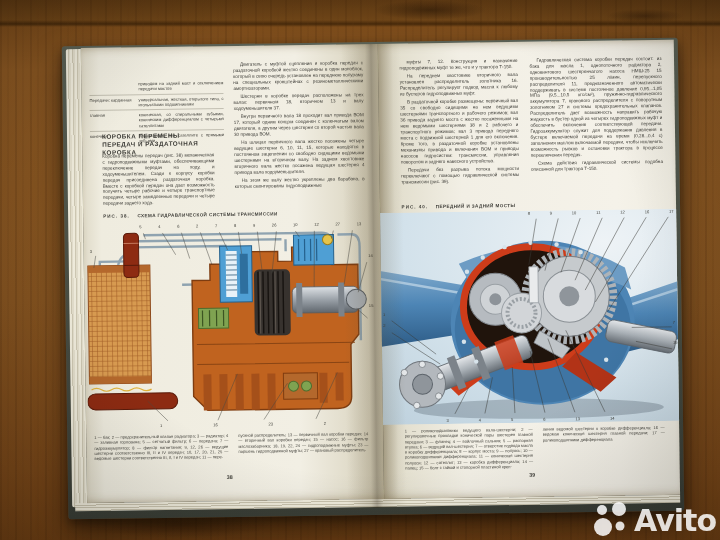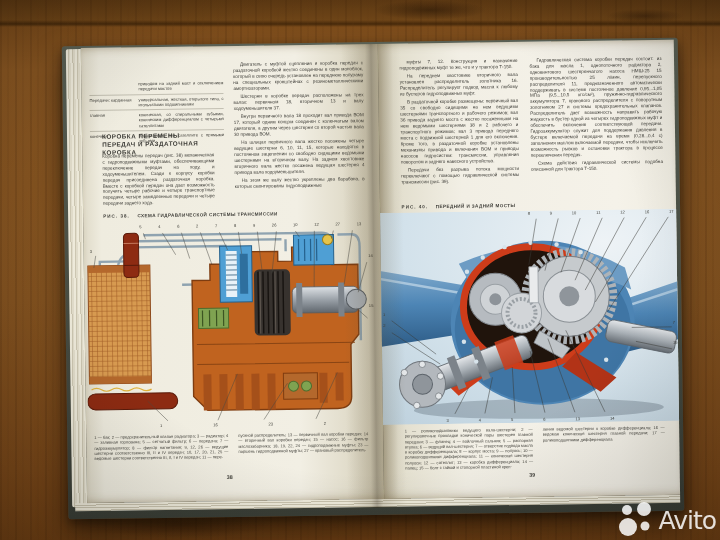--- a/index.html
+++ b/index.html
@@ -54,21 +54,21 @@
   .ref-desc{flex:1;text-align:justify;}
   
   .co{color:#3a3a34;font-size:4.1px;line-height:4.4px;}
   .corow{position:absolute;display:flex;justify-content:space-between;}
   .cocol{position:absolute;display:flex;flex-direction:column;}
   .fig{position:absolute;}
   .fig svg{position:absolute;inset:0;width:100%;height:100%;}
   
   .watermark{position:absolute;right:4px;bottom:2px;display:flex;align-items:flex-end;gap:5px;z-index:20;
     color:rgba(255,255,255,.85);}
-  .watermark .wm-text{font-family:"DejaVu Sans",sans-serif;font-weight:normal;font-size:25px;line-height:34px;letter-spacing:-1px;}
+  .watermark .wm-text{font-family:"DejaVu Sans",sans-serif;font-weight:bold;font-size:30px;line-height:34px;letter-spacing:-1px;}
 </style>
 </head>
 <body>
 
 <div class="wood"></div>
 
 <div class="book">
   <div class="cover"></div>
   <div class="stack-left"></div>
   <div class="stack-bottom"></div>

